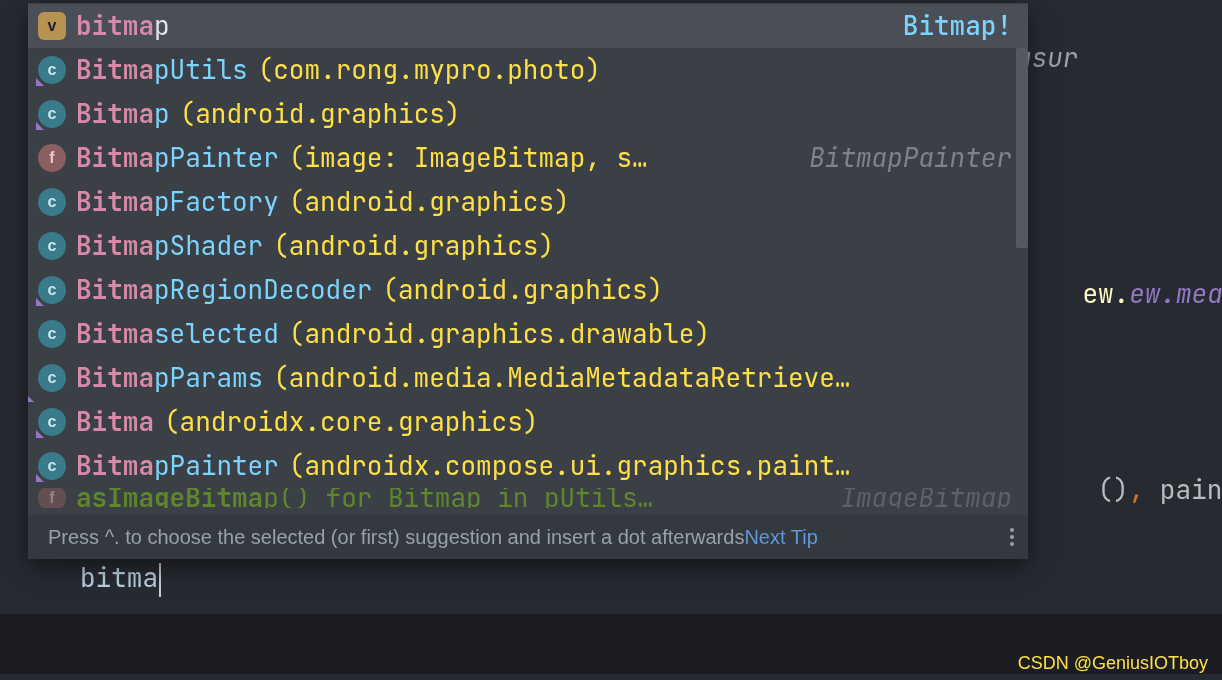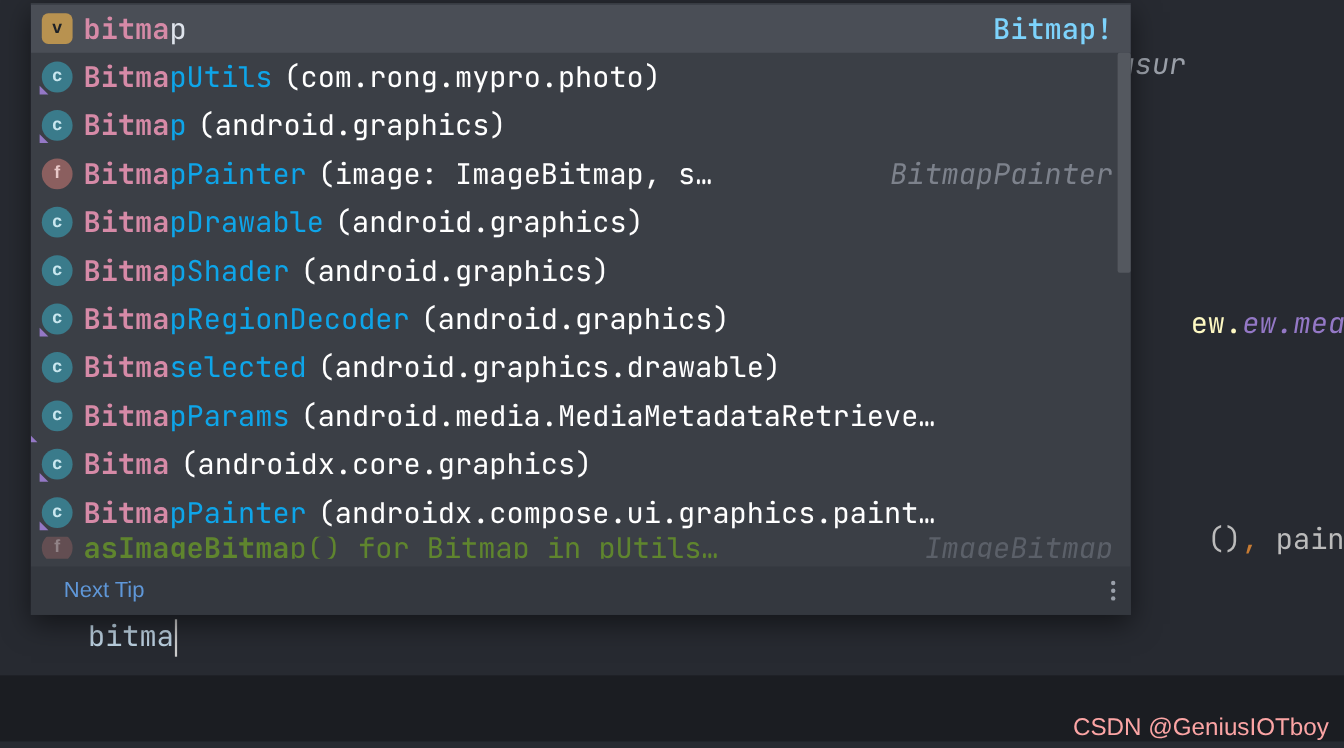--- a/index.html
+++ b/index.html
@@ -21,21 +21,21 @@
   .code-line { white-space: pre; font-style: italic; color: #9478c6; }
   .code-line.l1 { position: absolute; top: -8px; left: 80px; color: #9478c6; }
   .code-line.l6 { position: absolute; top: 228px; left: 1020px; }
   .code-line.l10 { position: absolute; top: 424px; left: 1035px; font-style: normal; color:#bbb;}
   .code-line.l10 .paren { color:#bbb; }
   .code-line.l10 .comma1 { color:#c77b33; }
   .typed-line { position: absolute; top: 560px; left: 80px; color: #bbd0e0; font-style:normal;}
   .caret { display:inline-block; width:2px; height:34px; background:#ccc; vertical-align:middle; margin-left:1px;}
   .watermark {
     position: absolute; bottom: 6px; right: 14px;
-    font-family: Arial, sans-serif; font-size: 22px; color: #fca5a5;
+    font-family: Arial, sans-serif; font-size: 18px; color: #fde047;
   }
   .blackbar { position:absolute; left:0; top:614px; right:0; height:60px; background:#1b1d22;}
   
   
   .popup {
     position: absolute; top: 3px; left: 28px;
     width: 1000px; height: 556px;
     background: #3b3f46;
     border-top: 1px solid #3b3f46;
     box-shadow: 0 8px 24px rgba(0,0,0,.5);
@@ -67,38 +67,38 @@
   .icon.c { background:#3a7b8b; color:#c9e7ef; border-radius:50%;}
   .icon.c-abs { background:#3a7b8b; color:#c9e7ef; border-radius:50%; position:relative;}
   .icon.f { background:#8b5f5f; color:#e8c8c8; border-radius:50%;}
   .icon.c2 { background:#3a7b8b; color:#c9e7ef; }
   .overlay-tri{
     position:absolute; left:-2px; bottom:-2px; width:0;height:0;
     border-left:8px solid #9478c6; border-top:8px solid transparent;
   }
   .match-name { display:flex; align-items:baseline; }
   .match-hi { color:#d68aa7; font-weight:bold;}
-  .match-rest { color:#0ea5e9; }
+  .match-rest { color:#7dd3fc; }
   .row.selected .match-rest { color:#dfe4ec;}
-  .match-loc { color:#ffffff; margin-left:10px;text-align:right;}
+  .match-loc { color:#fde047; margin-left:10px;text-align:right;}
   .row .right { margin-left:auto; color:#7d828c; font-style: italic;}
   .row.selected .right { color:#7dd3fc; font-style:normal; font-weight:500; }
   .row.cutoff { height:20px; overflow:hidden; opacity:.5;}
   .row.cutoff .match-rest, .row.cutoff .match-hi { color:#84cc16;}
   
   .footer {
     height:44px; background:#34383f;
     display:flex; align-items:center;
     padding:0 14px 0 20px;
     font-family: -apple-system, Arial, sans-serif;
     font-size: 20px;
     color:#9aa0aa;
   }
   .footer .tip { color:#9aa0aa; }
-  .footer .link { color:#5f97d8; margin-left:10px; }
+  .footer .link { color:#5f97d8; }
   .footer .more { margin-left:auto; font-size:22px; letter-spacing:0; line-height:8px; color:#9aa0aa;}
   .more-dots{ display:flex; flex-direction:column; gap:3px;}
   .more-dots span{ width:4px;height:4px;background:#9aa0aa;border-radius:50%;}
 </style>
 </head>
 <body>
 
 <div class="editor-bg">
   <div class="code-line l1">
     <span style="color:#9a9fa8">webview.layout(0,0,0,&nbsp;&nbsp;webview.</span><span style="color:#9478c6">measuredWidth</span><span style="color:#9a9fa8">, webview.measur</span>
@@ -149,21 +149,21 @@
           <span class="match-hi">Bitma</span>
           <span class="match-rest">pPainter</span>
         </span>
         <span class="match-loc">(image: ImageBitmap, s…</span>
         <span class="right">BitmapPainter</span>
       </div>
       <div class="row">
         <span class="icon c">c</span>
         <span class="match-name">
           <span class="match-hi">Bitma</span>
-          <span class="match-rest">pDrawable</span>
+          <span class="match-rest">pFactory</span>
         </span>
         <span class="match-loc">(android.graphics)</span>
       </div>
       <div class="row">
         <span class="icon c">c</span>
         <span class="match-name">
           <span class="match-hi">Bitma</span>
           <span class="match-rest">pShader</span>
         </span>
         <span class="match-loc">(android.graphics)</span>
@@ -211,20 +211,21 @@
         <span class="icon f">f</span>
         <span class="match-name">
           <span class="match-hi">asImageBitma</span>
           <span class="match-rest">p() for Bitmap in pUtils…</span>
         </span>
         <span class="right">ImageBitmap</span>
       </div>
     </div>
   <div class="scroll-thumb"></div>
   <div class="footer">
+    <span class="tip">Press ^. to choose the selected (or first) suggestion and insert a dot afterwards</span>
     <span class="link">Next Tip</span>
     <div class="more">
       <div class="more-dots">
           <span></span>
           <span></span>
           <span></span>
         </div>
     </div>
   </div>
 </div>

